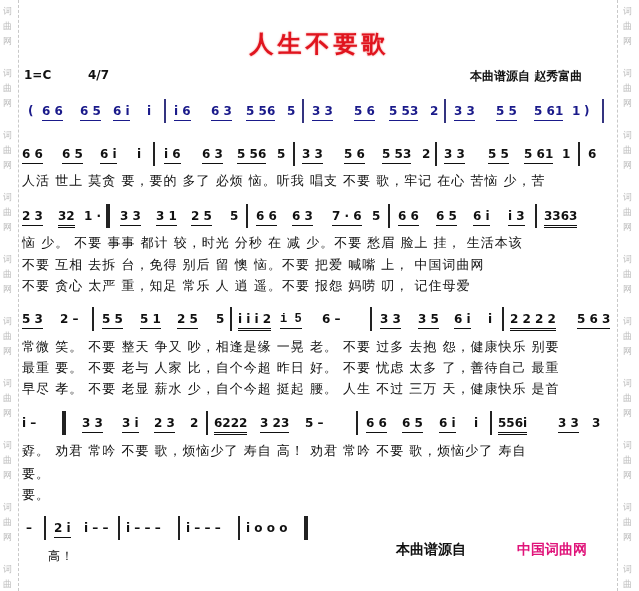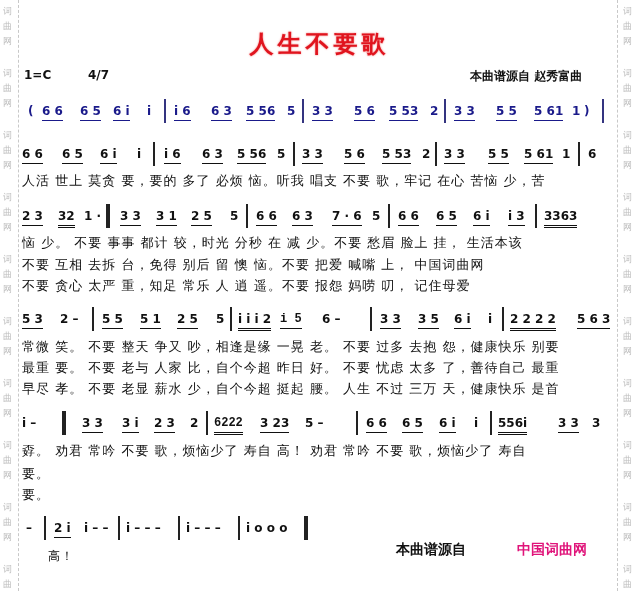--- a/index.html
+++ b/index.html
@@ -248,21 +248,21 @@
 <div class="lyr" style="left:22px; top:380px;">早尽 孝。  不要 老显 薪水 少，自个今超 挺起  腰。  人生 不过 三万 天，健康快乐 是首</div>
 
 <div class="row" id="line5" style="top:414px; width:600px;">
     <span class="tok" style="left: 0px;">i –</span>
     <div class="dbar" style="left: 40px;"></div>
     <span class="tok ul1" style="left: 60px;">3 3</span>
     <span class="tok ul1" style="left: 88px; margin-left: 12px;">3 i</span>
     <span class="tok ul1" style="left: 132px;">2 3</span>
     <span class="tok" style="left: 168px;">2</span>
     <div class="bar" style="left: 184px;"></div>
-    <span class="tok ul2" style="left: 192px; font-family: Liberation Mono, monospace;">6222</span>
+    <span class="tok ul2" style="left: 192px;">6222</span>
     <span class="tok ul1" style="left: 238px;">3 23</span>
     <span class="tok" style="left: 283px;">5 –</span>
     <div class="bar" style="left: 334px;"></div>
     <span class="tok ul1" style="left: 344px;">6 6</span>
     <span class="tok ul1" style="left: 380px;">6 5</span>
     <span class="tok ul1" style="left: 417px;">6 i</span>
     <span class="tok" style="left: 452px;">i</span>
     <div class="bar" style="left: 468px;"></div>
     <span class="tok ul2" style="left: 476px;">556i</span>
     <span class="tok ul1" style="left: 536px;">3 3</span>

